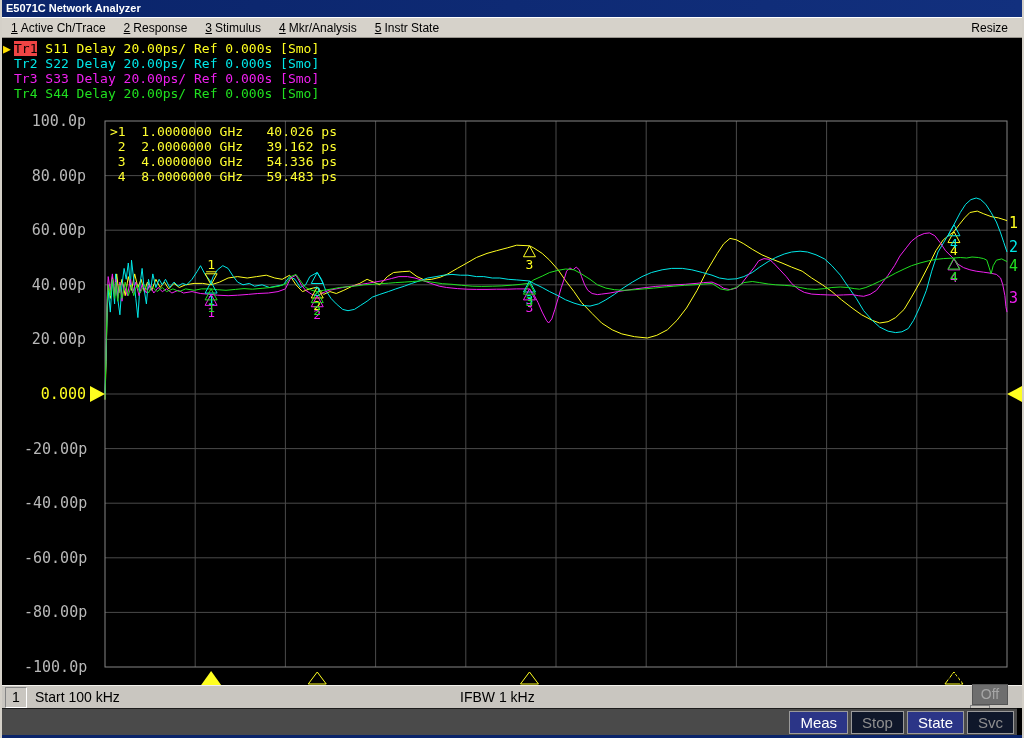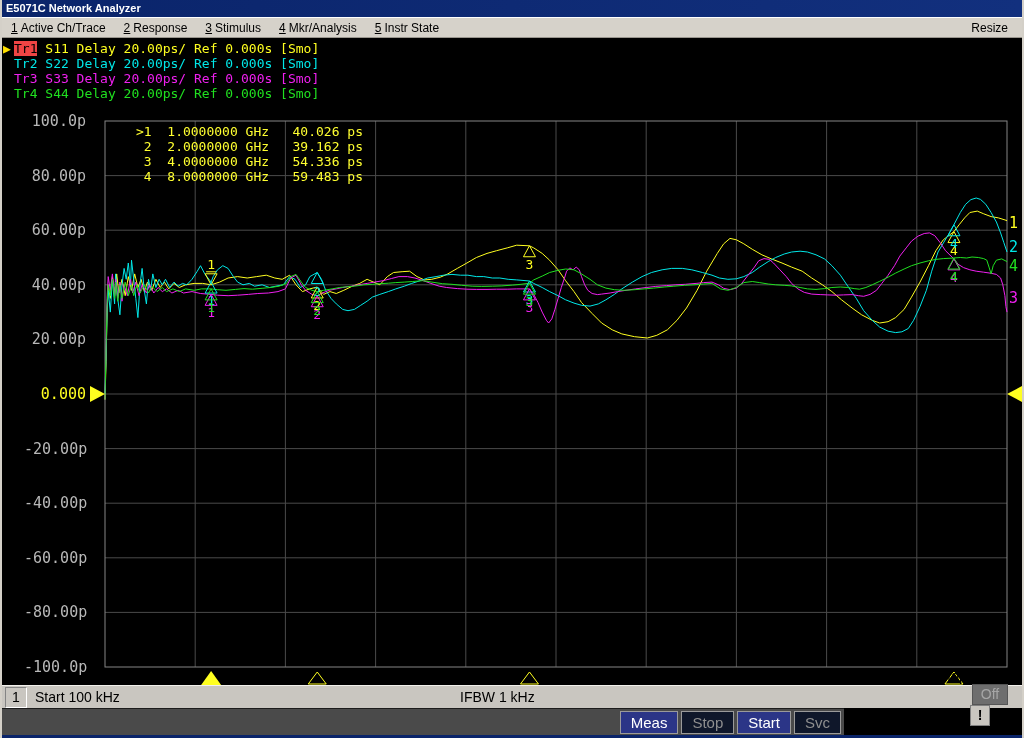--- a/index.html
+++ b/index.html
@@ -18,41 +18,41 @@
   .menuitem u{text-decoration:underline;margin-right:3px;}
   
   .client{position:absolute;left:0;top:38px;width:1020px;height:647px;background:#000;}
   
   .traceinfo{position:absolute;left:0;top:3px;font-family:"DejaVu Sans Mono",monospace;font-size:13px;line-height:15px;}
   .traceline{white-space:pre;padding-left:12px;position:relative;}
   .traceline .arrow{position:absolute;left:1px;top:0;color:#ffe000;}
   .traceline .trid.active{background:#ef4444;color:#000;}
   
   .mkrtable{position:absolute;left:108px;top:86px;color:#ffff30;font-family:"DejaVu Sans Mono",monospace;
-            font-size:13px;line-height:15px;white-space:pre;margin-left:26px;}
+            font-size:13px;line-height:15px;white-space:pre;}
   
   .ylab{position:absolute;width:62px;text-align:right;font-family:"DejaVu Sans Mono",monospace;font-size:15px;
         color:#b8b8b8;transform:translateY(-50%);}
   .ylab.ref{color:#ffff20;}
   
   #plot{position:absolute;left:0;top:0;}
   
   .statusbar{position:absolute;left:0;top:685px;width:1020px;height:23px;background:#c9c6c0;border-top:1px solid #f2f0ec;
              box-sizing:border-box;display:flex;align-items:center;font-size:14px;color:#000;}
   .chanbox{width:20px;height:19px;margin-left:3px;border:1px solid;border-color:#848484 #fff #fff #848484;
            text-align:center;line-height:19px;background:#c9c6c0;}
   .sb-start{margin-left:8px;}
   .sb-ifbw{position:absolute;left:458px;}
   .sb-right{margin-left:auto;display:flex;align-items:center;flex-direction:column;}
   .offbox{width:34px;height:19px;background:#6e6e6e;color:#a6a6a6;text-align:center;line-height:19px;
           margin-left:20px;border:1px solid #555;}
   .alertbox{width:18px;height:19px;background:#c9c6c0;border:1px solid #808080;text-align:center;line-height:19px;
             margin:0 3px;font-weight:bold;}
   
-  .sysbar{position:absolute;left:0;top:708px;width:842px;height:27px;background:#4a4a4a;border-top:1px solid #1c1c1c;
+  .sysbar{position:absolute;left:0;top:708px;width:1015px;height:27px;background:#4a4a4a;border-top:1px solid #1c1c1c;
           box-sizing:border-box;display:flex;align-items:center;justify-content:flex-end;font-size:15px;}
   .sysbox{height:21px;line-height:21px;text-align:center;border:1px solid #9a9a9a;margin-right:3px;padding:0 10px;}
   .sys-on{background:#2b3587;color:#fff;}
   .sys-off{background:#0f172a;color:#8f8f8f;}
   .sys-date{background:#000;color:#fff;font-size:16px;padding:0 8px;margin-right:2px;}
   .bottomstrip{position:absolute;left:0;top:735px;width:1020px;height:3px;background:#0a246a;}
 </style>
 </head>
 <body>
 
@@ -182,17 +182,17 @@
     <span class="sb-right">
       <span>Stop 8.5 GHz</span>
       <span class="offbox">Off</span>
       <span class="alertbox">!</span>
     </span>
   </div>
 
   <div class="sysbar">
     <span class="sysbox sys-on">Meas</span>
     <span class="sysbox sys-off">Stop</span>
-    <span class="sysbox sys-on">Start</span>
+    <span class="sysbox sys-on">State</span>
     <span class="sysbox sys-off">Svc</span>
   </div>
   <div class="bottomstrip"></div>
 </div>
 
 </body></html>

